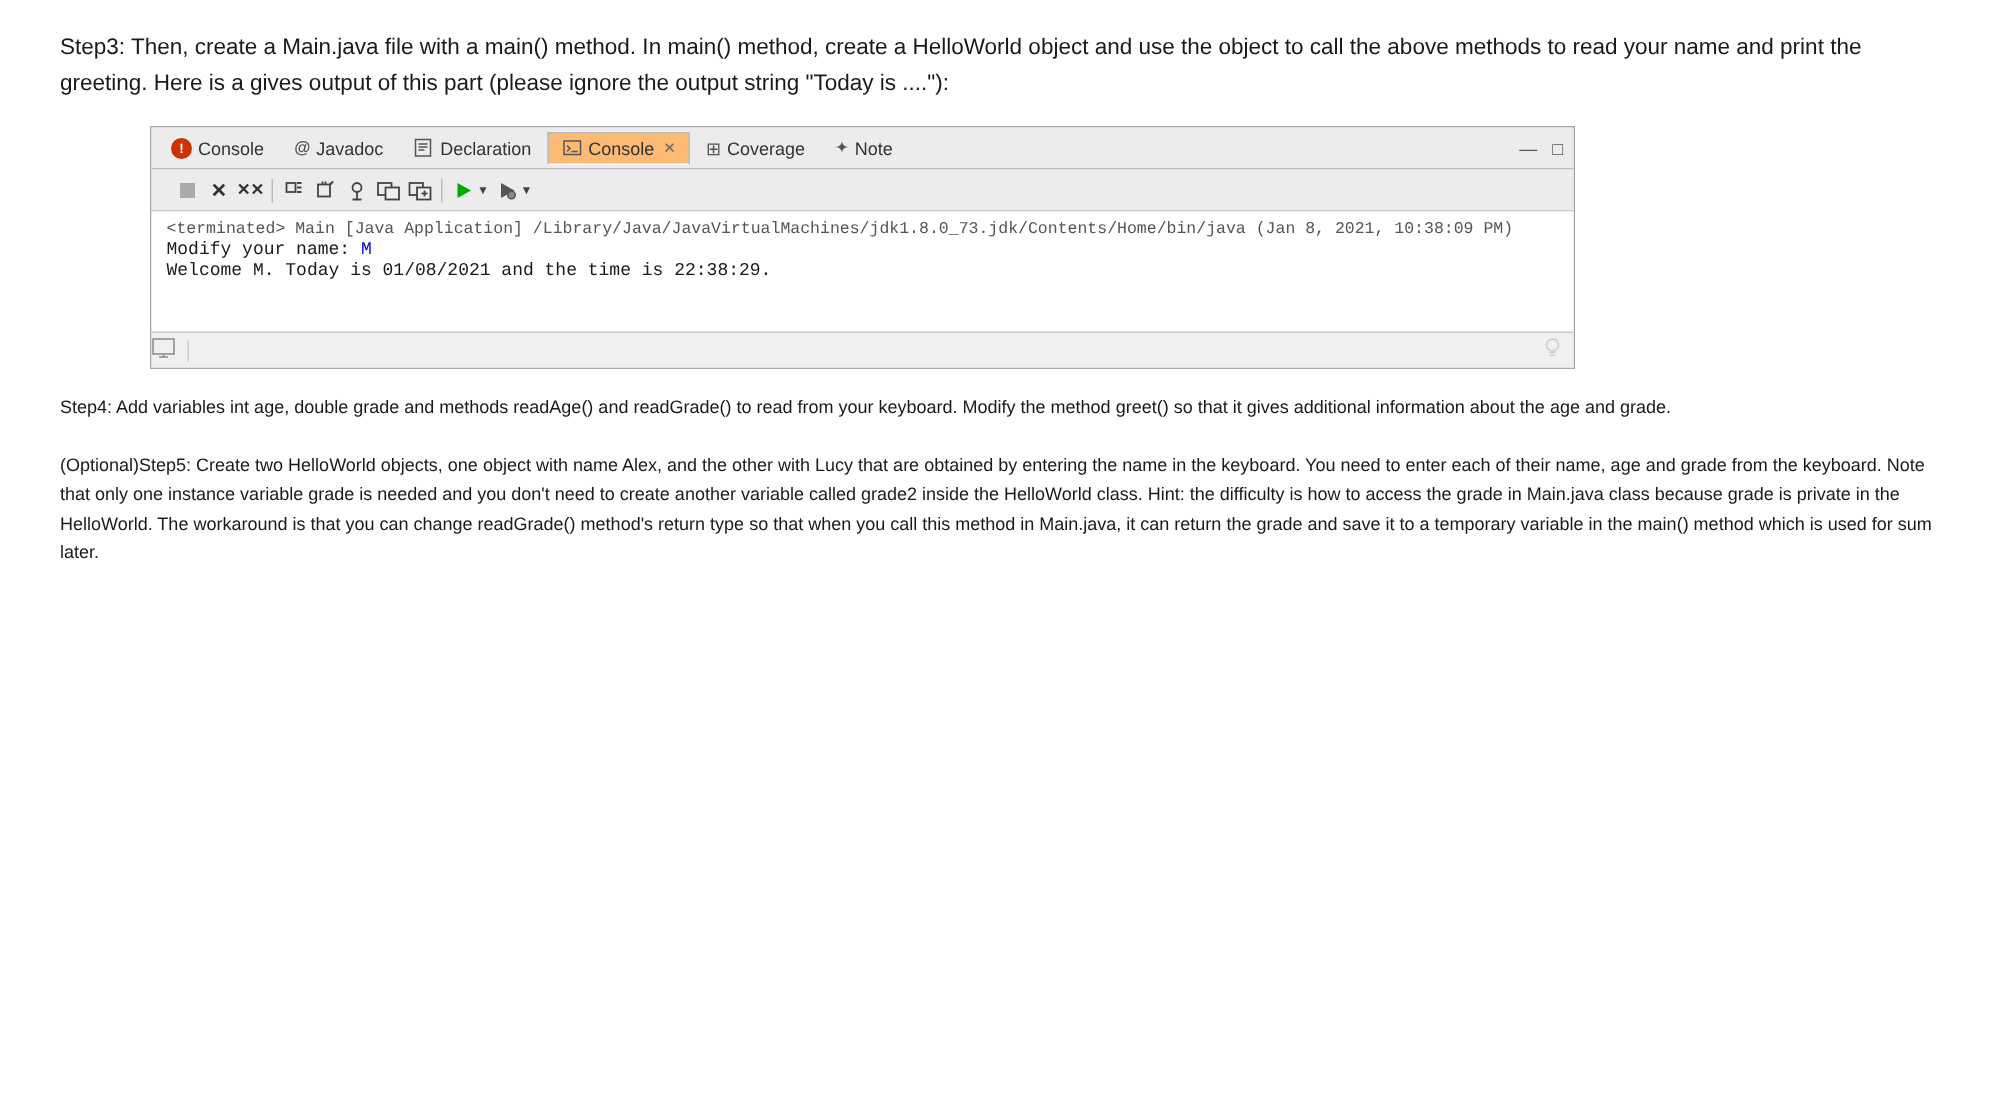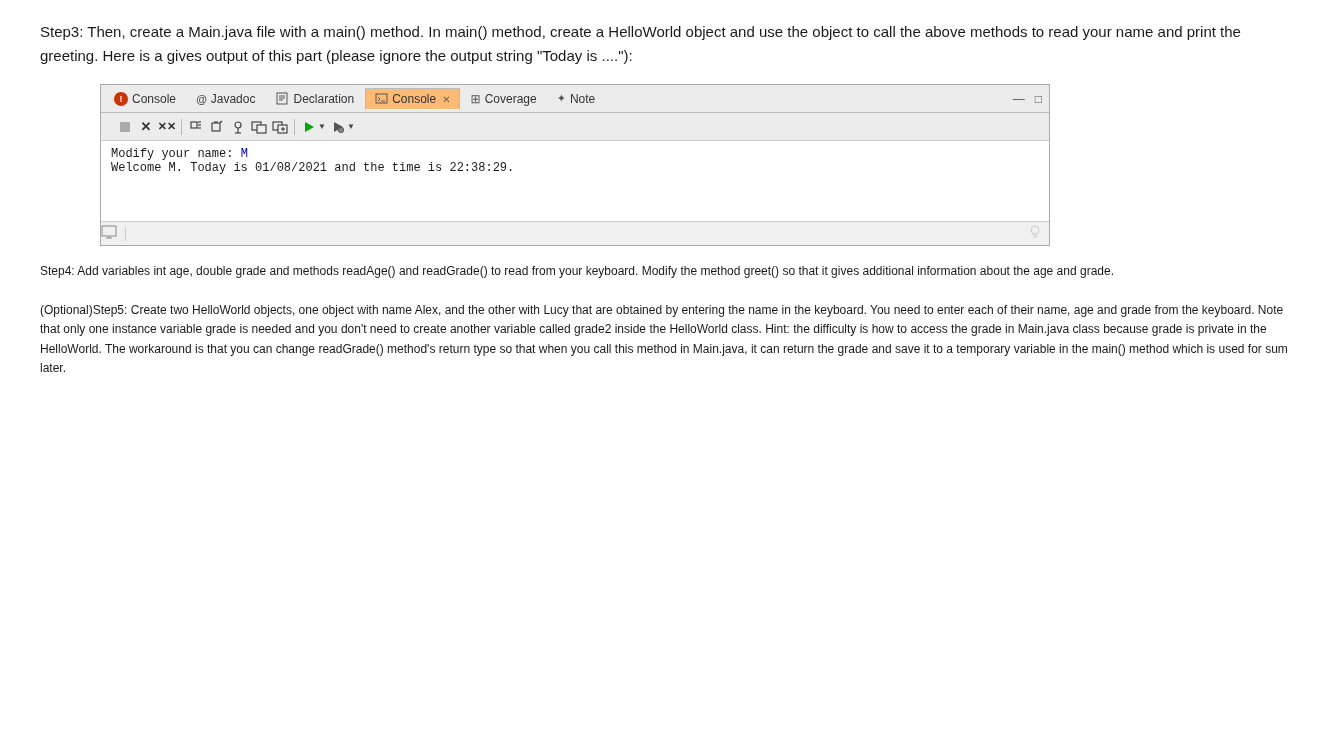--- a/index.html
+++ b/index.html
@@ -319,20 +319,21 @@
             <polygon points="3,2 12,7 3,12" fill="#555555"></polygon>
             <circle cx="10" cy="10" r="3" fill="#555" stroke="none"></circle>
             <circle cx="10" cy="10" r="2" fill="#888"></circle>
           </svg>
         </span>
         <span class="arrow-down">▼</span>
       </div>
     </div>
 
     <div class="eclipse-console">
+      <div class="console-terminated">&lt;terminated&gt; Main [Java Application] /Library/Java/JavaVirtualMachines/jdk1.8.0_73.jdk/Contents/Home/bin/java (Jan 8, 2021, 10:38:09 PM)</div>
       <div class="console-prompt">
         <span>Modify your name: </span><span class="highlight-blue console-input-value">M</span>
       </div>
       <div class="console-output-bold">Welcome M. Today is 01/08/2021 and the time is 22:38:29.</div>
     </div>
 
     <div class="eclipse-footer">
       <span class="footer-icon">
         <svg width="16" height="14" viewBox="0 0 16 14">
           <rect x="1" y="1" width="14" height="10" fill="none" stroke="#888" stroke-width="1"></rect>

